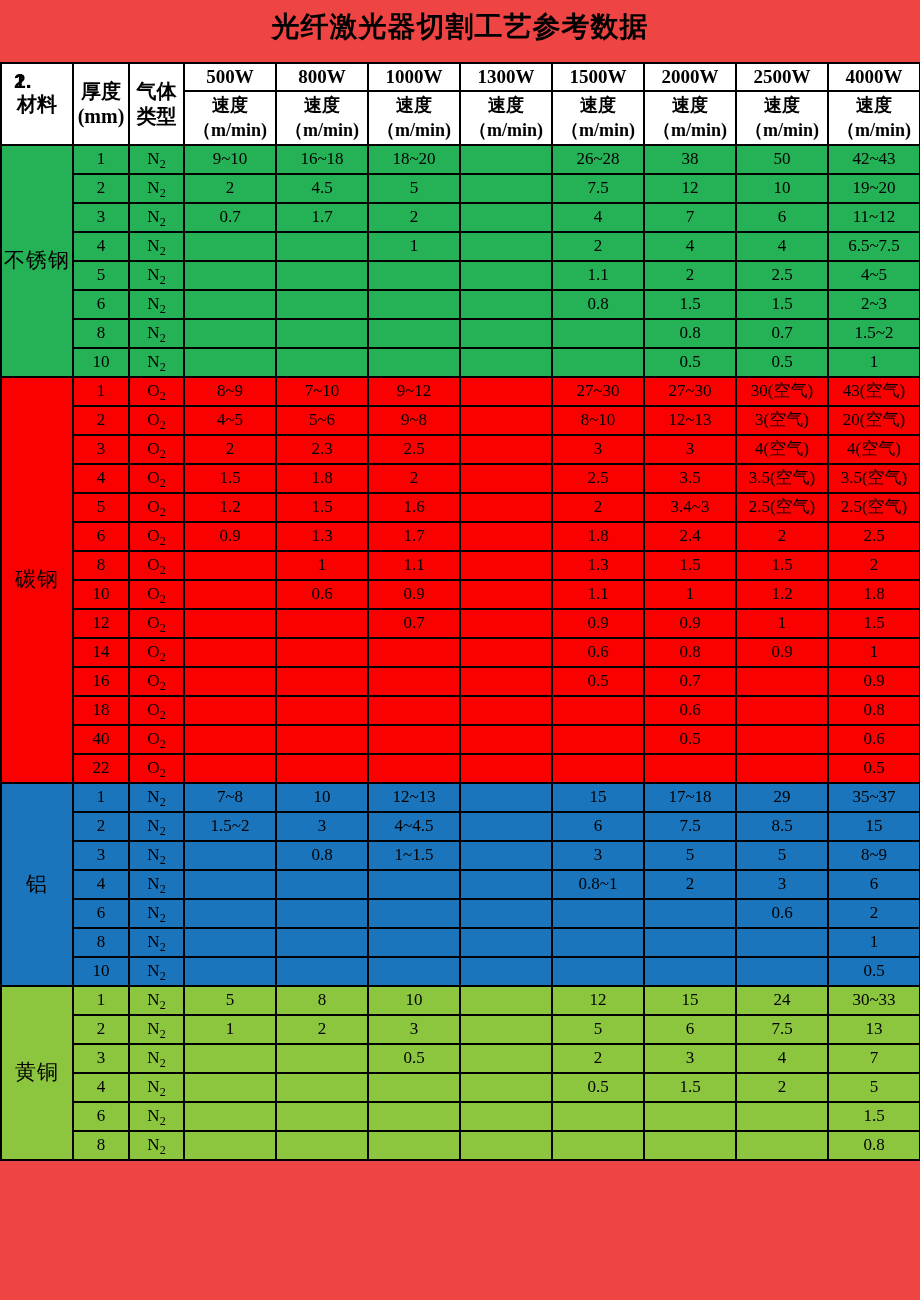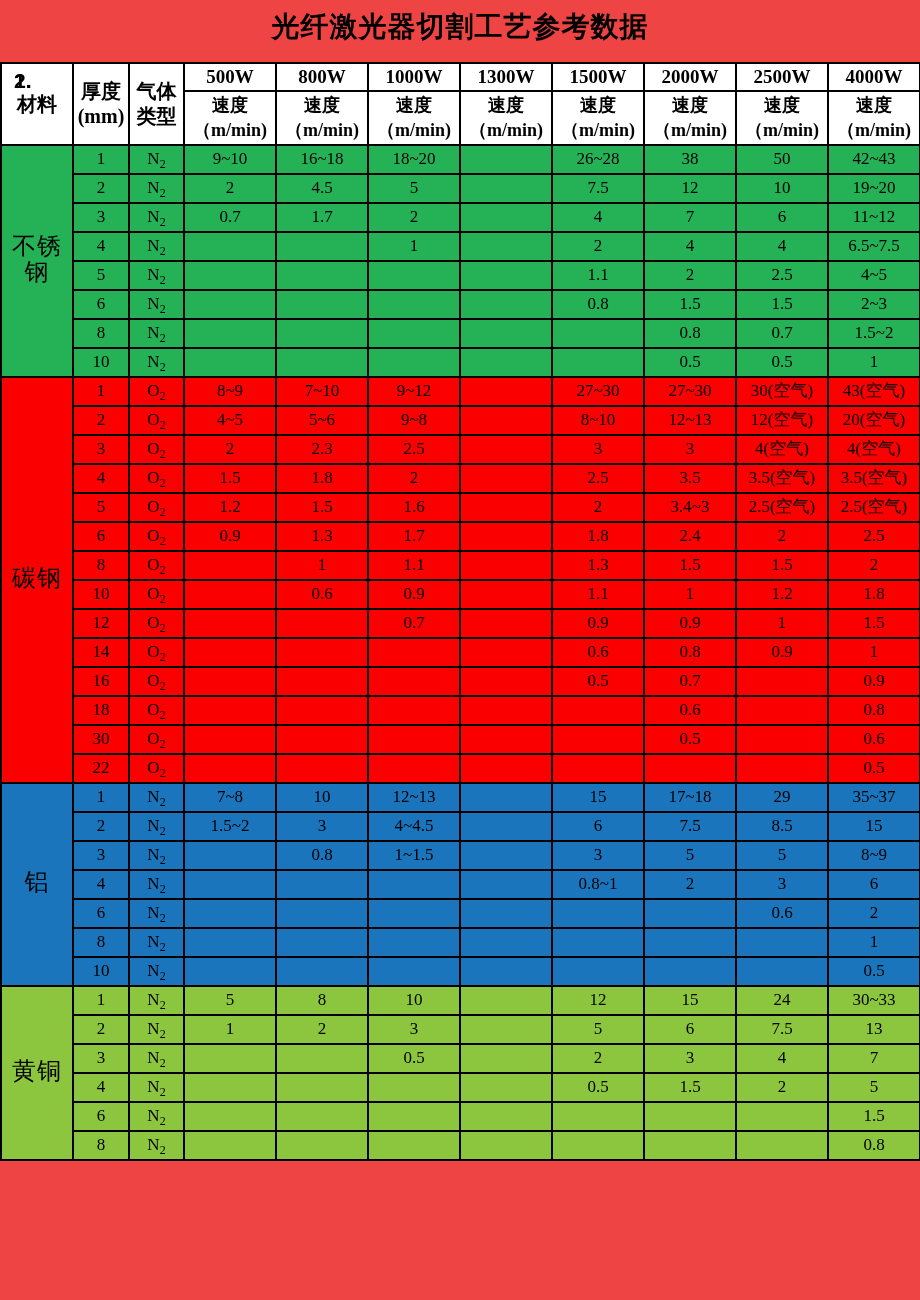--- a/index.html
+++ b/index.html
@@ -12,21 +12,21 @@
   .note-num{position:absolute;left:4px;top:0;}
   table.cut{border-collapse:collapse;table-layout:fixed;width:920px;margin-top:8px;}
   table.cut th,table.cut td{border:2px solid #000;text-align:center;vertical-align:middle;
         padding:0;overflow:hidden;}
   thead th{background:#fff;font-family:"Liberation Serif",serif;font-weight:bold;}
   .merge-th{font-size:20px;}
   .two-line{line-height:1.25;}
   .power-th{font-size:19px;height:26px;}
   .speed-th{font-size:18px;height:52px;line-height:1.4;margin-left:42px;}
   tbody td{font-family:"Liberation Serif",serif;font-size:17px;height:27px;line-height:1.1;}
-  td.mat{font-size:24px;letter-spacing:1px;font-family:Liberation Mono, monospace;}
+  td.mat{font-size:21px;letter-spacing:1px;}
   td.gas sub{font-size:12px;line-height:0;}
   col.c-mat{width:72px;} col.c-th{width:56px;} col.c-gas{width:55px;} col.c-p{width:92px;}
 </style>
 </head>
 <body>
 
 <div class="page">
 
   <h1 class="title">光纤激光器切割工艺参考数据</h1>
 
@@ -223,21 +223,21 @@
         </tr>
         <tr style="background: rgb(251, 0, 0);">
           <td>2</td>
           <td class="gas">O<sub>2</sub></td>
           <td>4~5</td>
           <td>5~6</td>
           <td>9~8</td>
           <td></td>
           <td>8~10</td>
           <td>12~13</td>
-          <td>12(空气)</td>
+          <td>3(空气)</td>
           <td>20(空气)</td>
         </tr>
         <tr style="background: rgb(251, 0, 0);">
           <td>3</td>
           <td class="gas">O<sub>2</sub></td>
           <td>2</td>
           <td>2.3</td>
           <td>2.5</td>
           <td></td>
           <td>3</td>
@@ -347,21 +347,21 @@
           <td></td>
           <td></td>
           <td></td>
           <td></td>
           <td></td>
           <td>0.6</td>
           <td></td>
           <td>0.8</td>
         </tr>
         <tr style="background: rgb(251, 0, 0);">
-          <td>30</td>
+          <td>40</td>
           <td class="gas">O<sub>2</sub></td>
           <td></td>
           <td></td>
           <td></td>
           <td></td>
           <td></td>
           <td>0.5</td>
           <td></td>
           <td>0.6</td>
         </tr>

